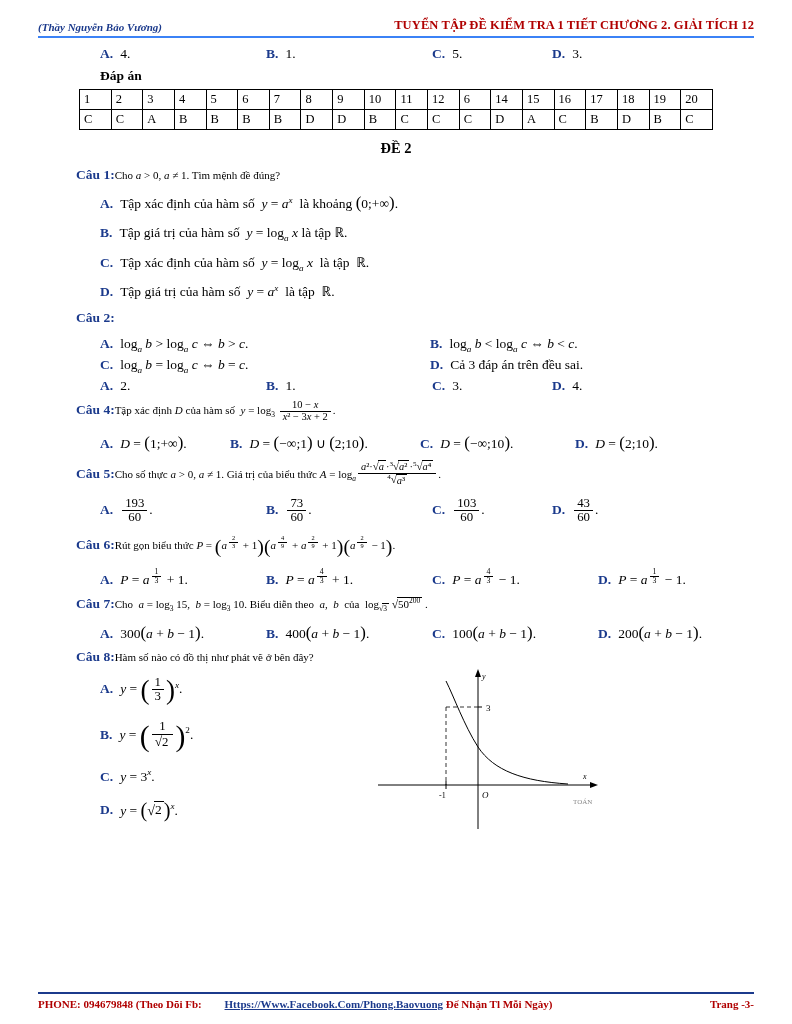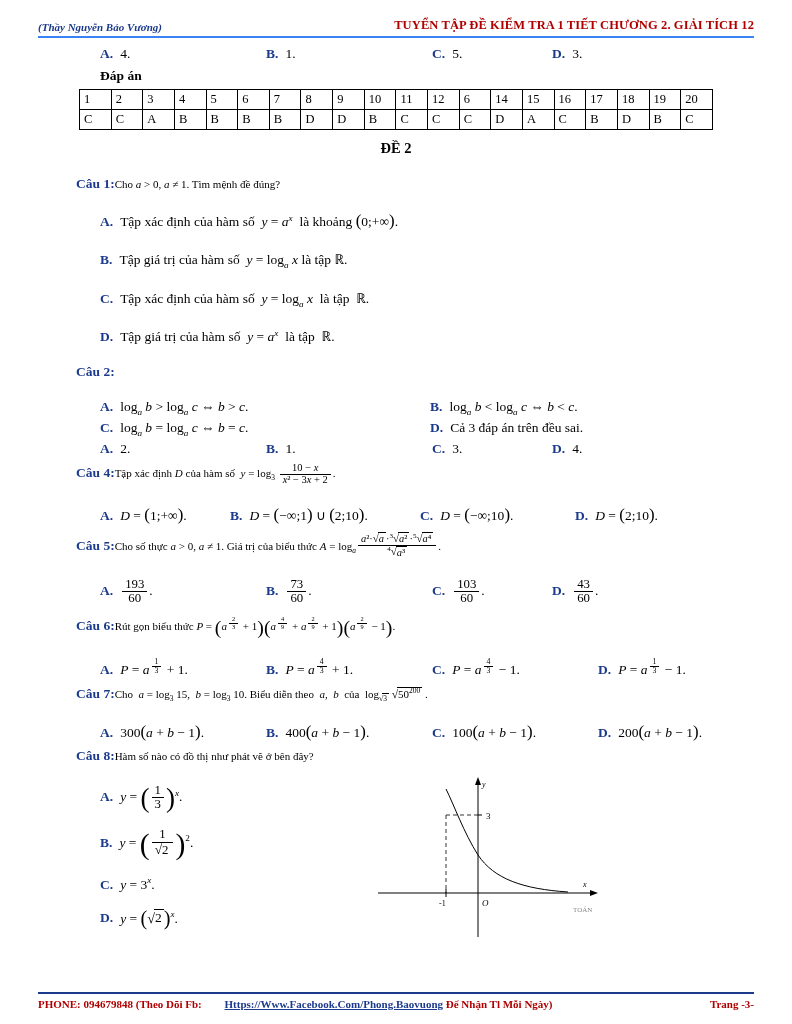--- a/index.html
+++ b/index.html
@@ -63,21 +63,21 @@
   }
   .q-label {
     color: #1b3a8c;
     font-weight: bold;
     font-size: 13.5px;
     white-space: nowrap;
   }
   .q-text { font-size: 11px; }
   .opt-letter { color: #1b3a8c; font-weight: bold; font-size: 13.5px; }
   .opt-text { font-size: 13.5px; }
-  .line { margin: 19px 0; }
+  .line { margin: 10px 0; }
   .indent2 { padding-left: 62px; }
   .indent-q { padding-left: 38px; }
   
   .opts4 { display: flex; padding-left: 62px; margin: 3px 0; }
   .opts4 > div { display: flex; align-items: baseline; }
   .opts4 .c1 { width: 166px; }
   .opts4 .c3 { width: 120px; }
   .opts2 { display: flex; padding-left: 62px; margin: 3px 0; }
   .opts2 .c1 { width: 330px; display:flex; align-items: baseline;}
   .opts2 .c2 { display:flex; align-items: baseline;}

